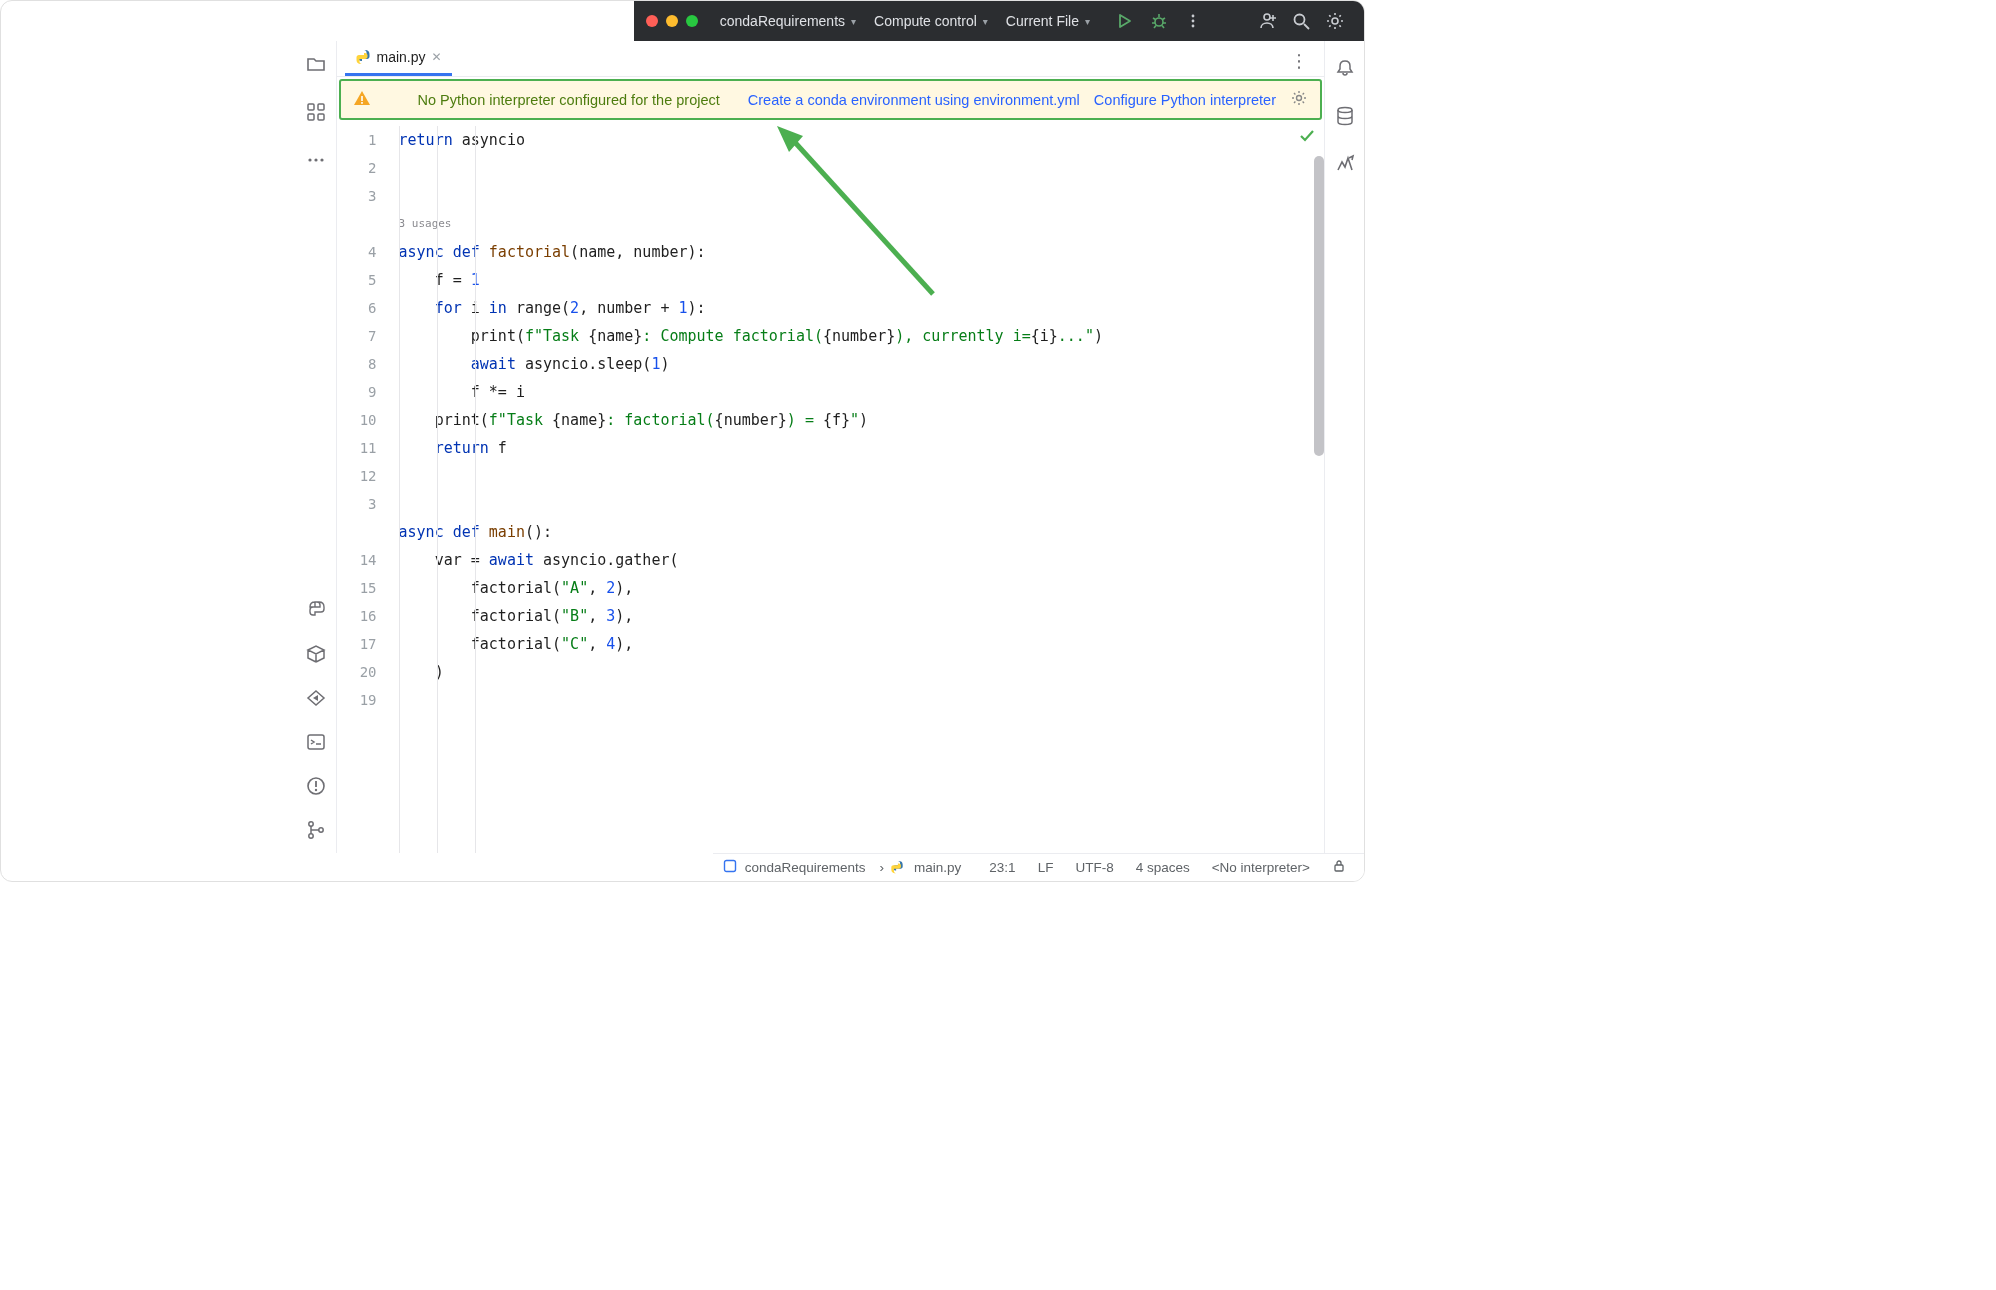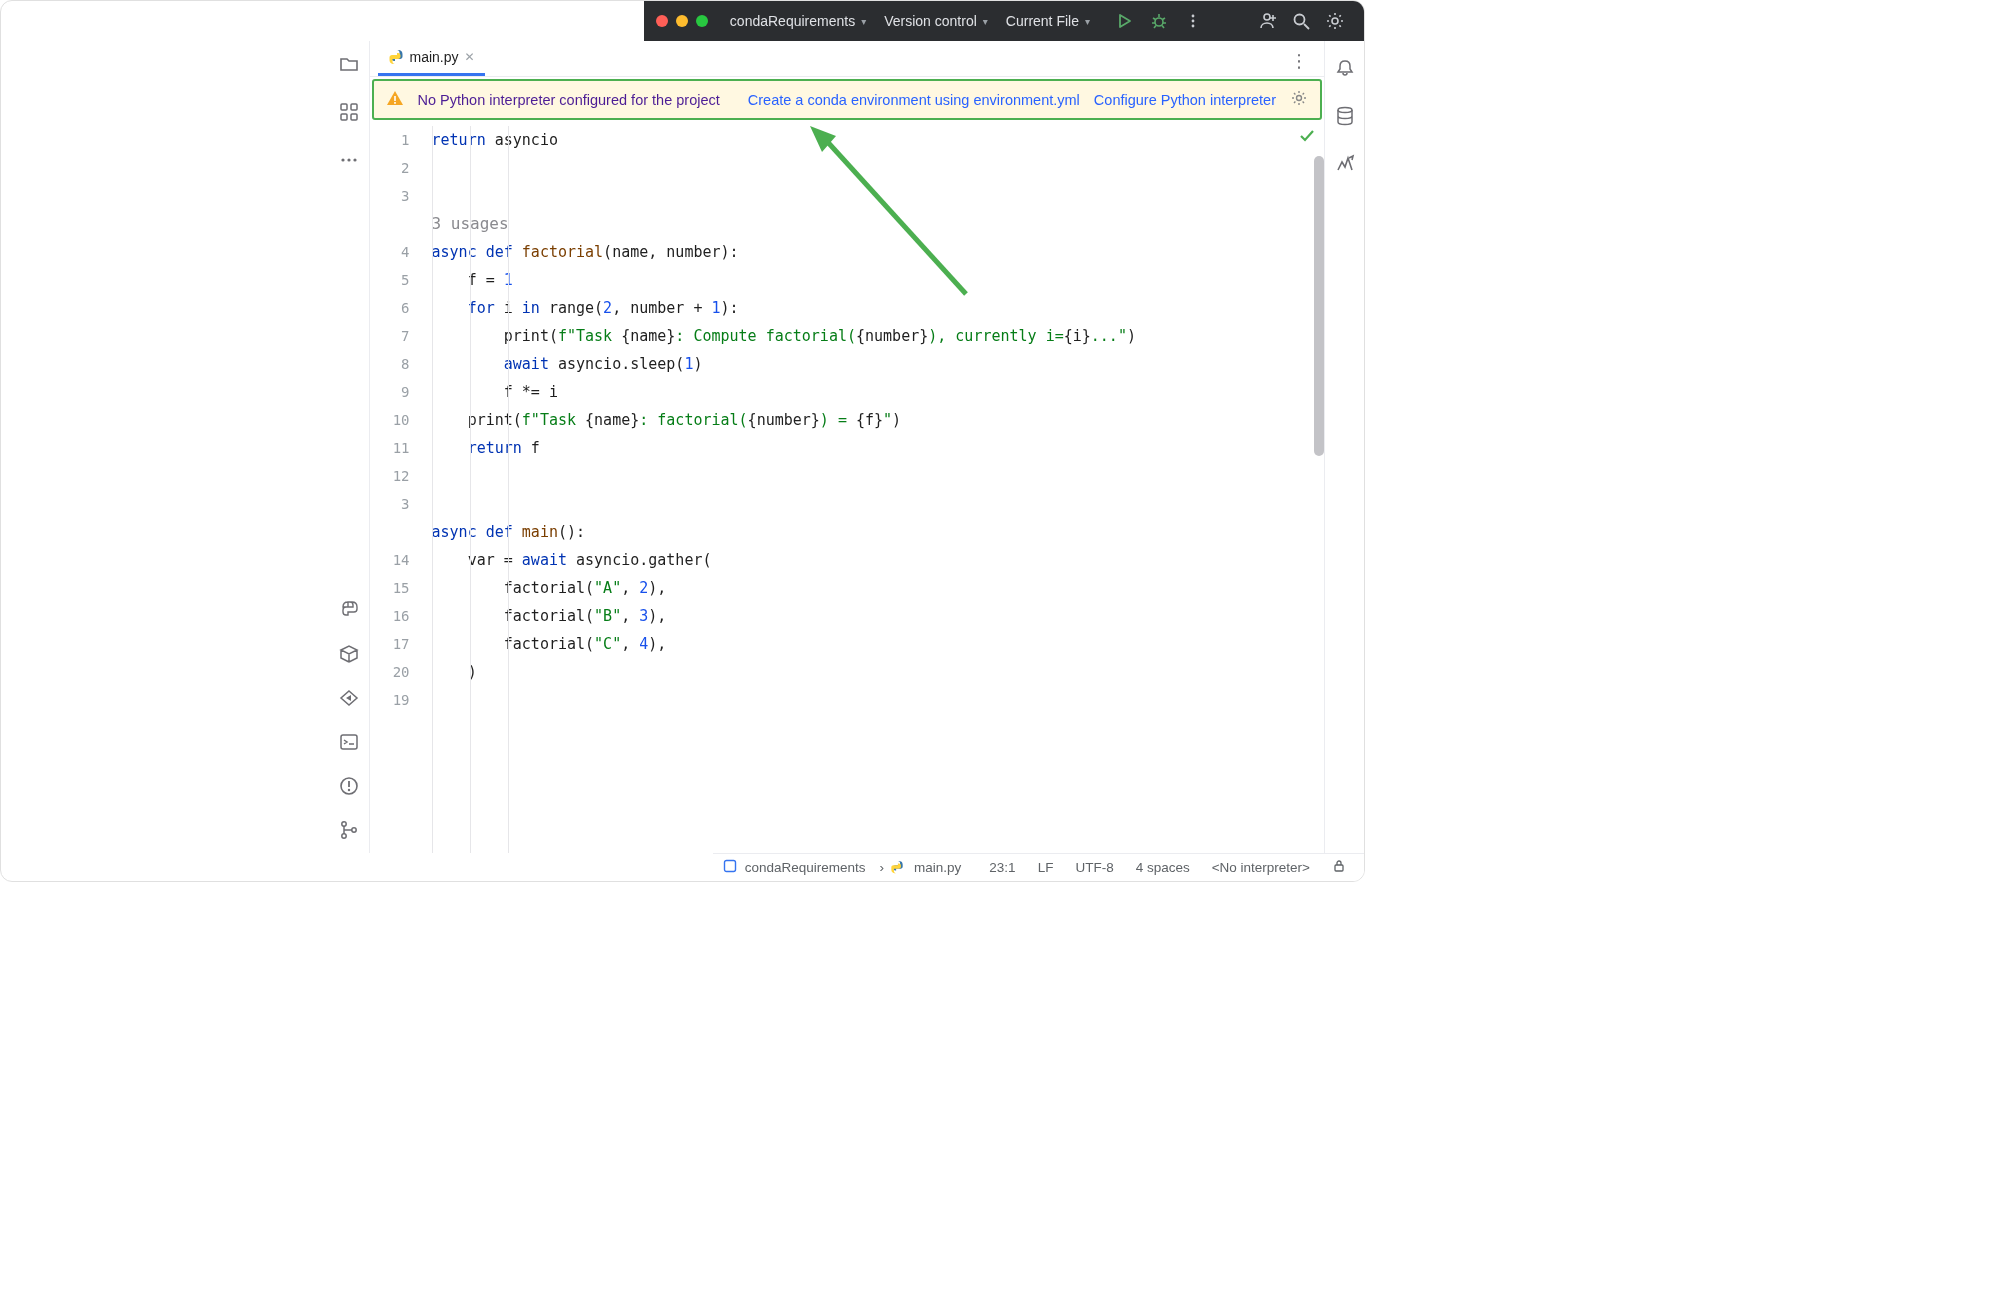--- a/index.html
+++ b/index.html
@@ -17,31 +17,31 @@
 .left-rail .bottom { margin-top: auto; padding-bottom: 12px; display: flex; flex-direction: column; align-items: center; gap: 22px; }
 .rail-icon { width: 22px; height: 22px; color: #6e6e73; cursor: pointer; display: flex; align-items: center; justify-content: center; }
 .right-rail { width: 40px; background: #fff; border-left: 1px solid #ebecf0; display: flex; flex-direction: column; align-items: center; padding-top: 16px; gap: 26px; }
 .editor-col { flex: 1; display: flex; flex-direction: column; min-width: 0; }
 .tabs { height: 36px; display: flex; align-items: flex-end; border-bottom: 1px solid #ebecf0; padding: 0 8px; position: relative; }
 .tab { display: flex; align-items: center; gap: 6px; padding: 6px 10px 8px 10px; font-size: 14px; color: #1f1f1f; border-bottom: 3px solid #3574f0; }
 .tab-close { color: #9aa0a6; font-size: 12px; }
 .tabs-more { margin-left: auto; color: #6e6e73; font-size: 18px; padding: 4px 8px; }
 .banner-wrap { padding: 2px 2px 0 2px; }
 .banner { display: flex; align-items: center; gap: 14px; background: #fff8e1; border: 2.5px solid #4caf50; border-radius: 3px; padding: 8px 12px; font-size: 14.5px; }
-.banner .msg { color: #4c1d95; }
+.banner .msg { color: #4d7c0f; margin-left: 33px; }
 .banner .link { color: #2962ff; cursor: pointer; white-space: nowrap; }
 .banner .spacer { flex: 1; }
 .banner .gear { color: #888; cursor: pointer; }
 .editor-body { flex: 1; display: flex; min-height: 0; position: relative; }
 .gutter { width: 56px; padding-top: 6px; text-align: right; color: #9aa0a6; font-family: "SF Mono", Menlo, Consolas, monospace; font-size: 14px; user-select: none; }
 .gutter div { height: 28px; line-height: 28px; padding-right: 16px; }
 .gutter .inlay-row { height: 28px; }
 .code-area { flex: 1; position: relative; font-family: "SF Mono", Menlo, Consolas, monospace; font-size: 15px; line-height: 28px; padding-top: 6px; color: #1f1f1f; overflow: hidden; }
 .code-line { height: 28px; white-space: pre; padding-left: 6px; }
-.inlay { color: #8a8a8f; font-size: 16px; height: 28px; line-height: 28px; padding-left: 6px; }
+.inlay { color: #8a8a8f; font-size: 11px; height: 28px; line-height: 28px; padding-left: 6px; }
 .vline { position: absolute; top: 6px; bottom: 0; width: 1px; background: #e6e6e9; }
 .kw { color: #0033b3; }
 .fn { color: #7a3e00; }
 .num { color: #1750eb; }
 .str { color: #067d17; }
 .check-icon { position: absolute; top: 6px; right: 8px; color: #4caf50; }
 .scroll-thumb { position: absolute; right: 0; top: 36px; width: 10px; height: 300px; background: #c3c3c7; border-radius: 5px; }
 .arrow-annot { position: absolute; pointer-events: none; }
 .status-bar { height: 28px; border-top: 1px solid #ebecf0; display: flex; align-items: center; font-size: 13.5px; color: #5f6367; padding: 0 10px; gap: 6px; background: #fff; }
 .sb-spacer { flex: 1; }
@@ -57,21 +57,21 @@
     <div class="traffic">
       <div class="traffic-dot" style="background:#ff5f57"></div>
       <div class="traffic-dot" style="background:#febc2e"></div>
       <div class="traffic-dot" style="background:#28c840"></div>
     </div>
     <div class="tb-item">
       <span>condaRequirements</span>
       <span class="chev">▾</span>
     </div>
     <div class="tb-item">
-      <span>Version control</span>
+      <span>Compute control</span>
       <span class="chev">▾</span>
     </div>
     <div class="tb-spacer"></div>
     <div class="tb-item">
       <span>Current File</span>
       <span class="chev">▾</span>
     </div>
     <div class="tb-icon" style="color:#59a869">
       <svg width="16" height="16" viewBox="0 0 16 16">
           <polygon points="3,2 13,8 3,14" fill="none" stroke="currentColor" stroke-width="1.8" stroke-linejoin="round"></polygon>

